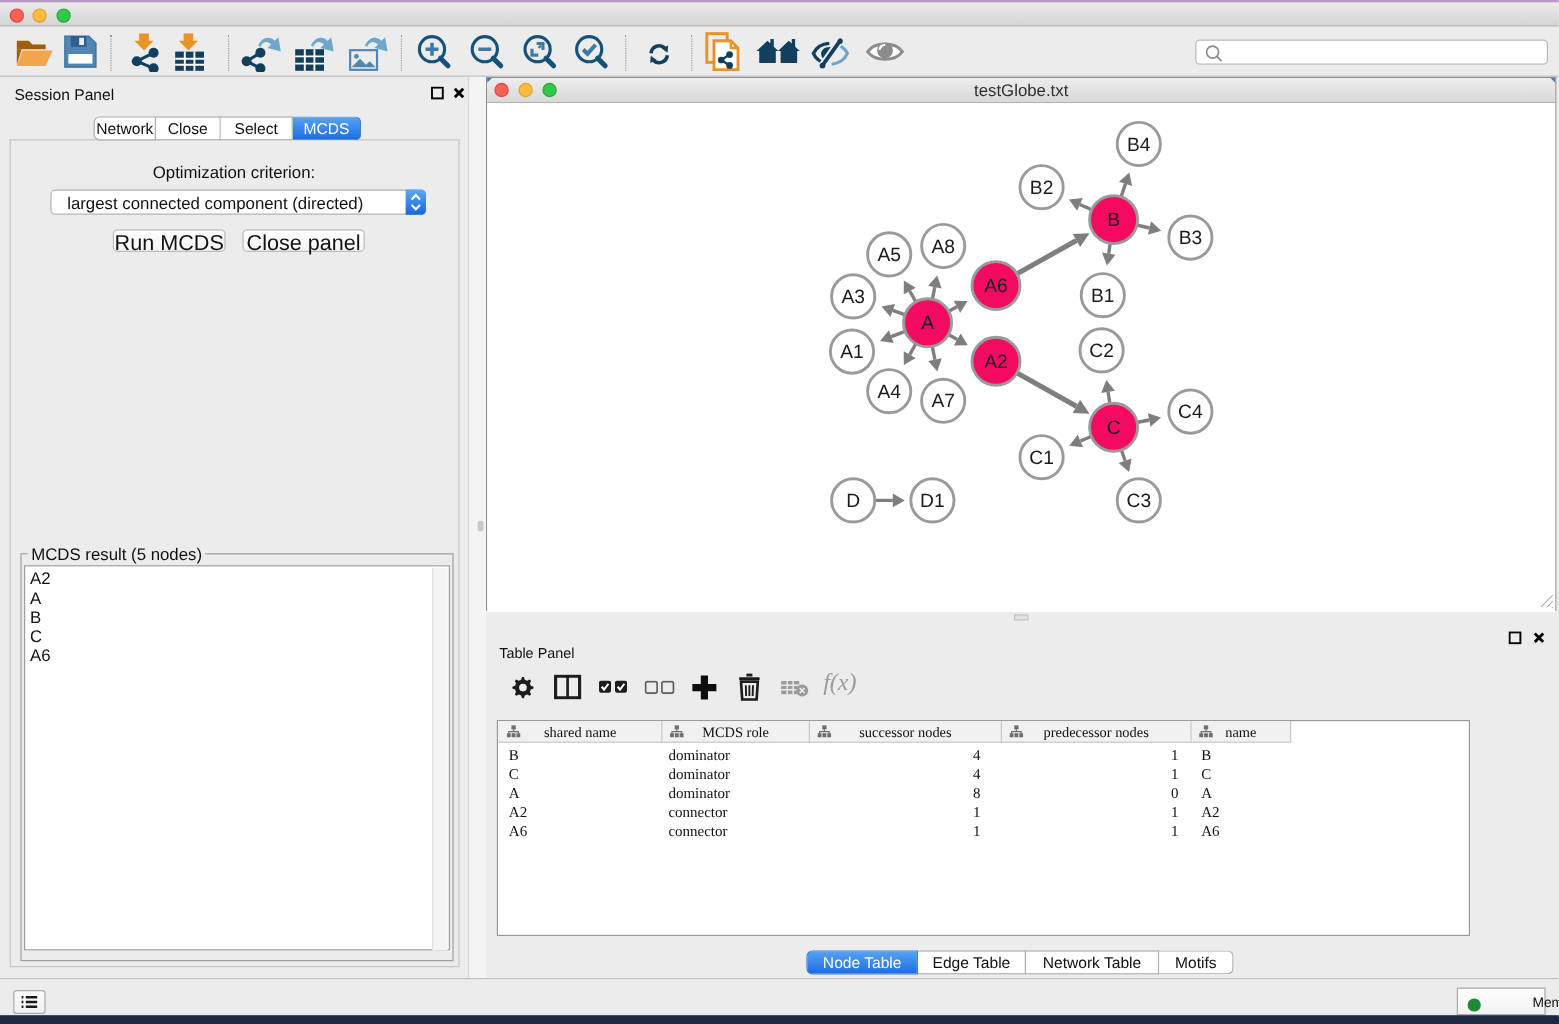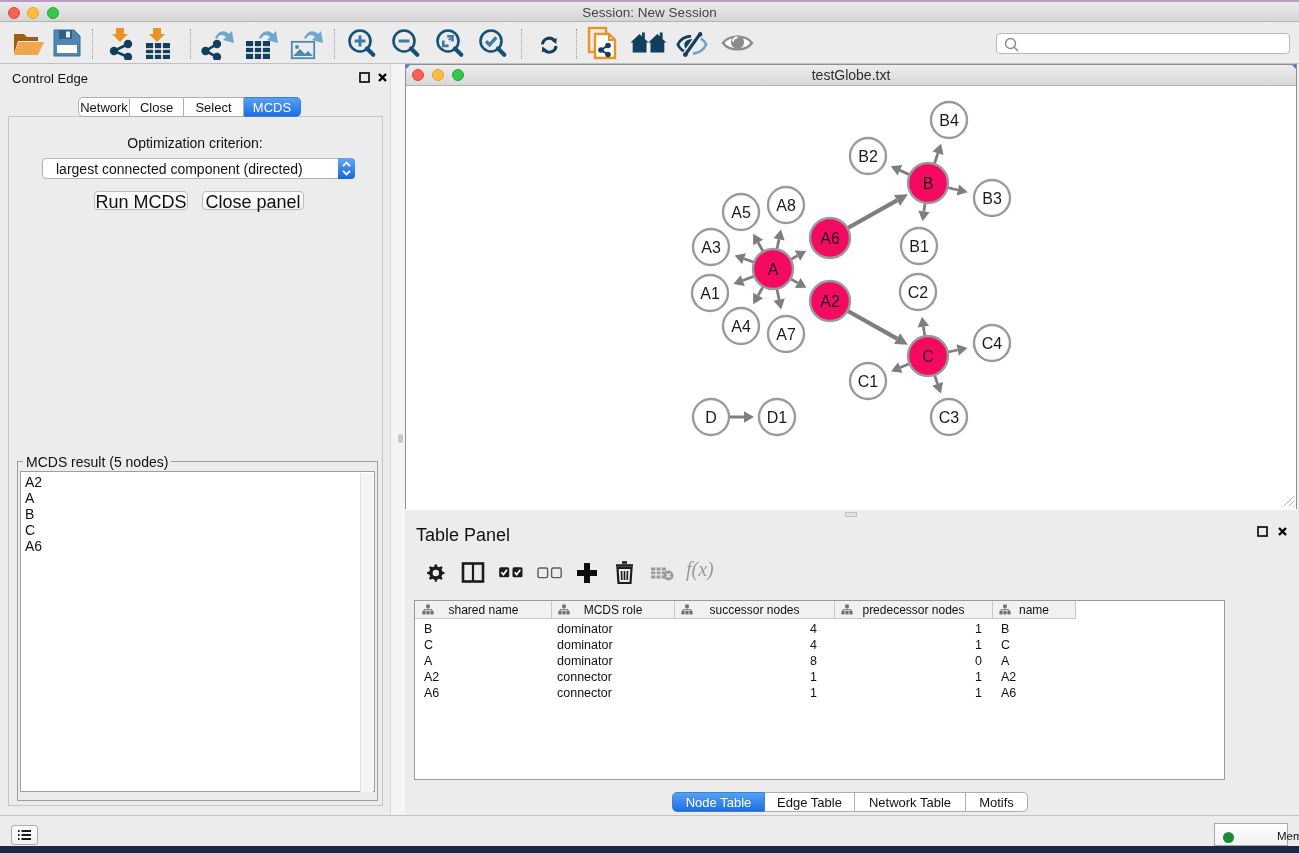--- a/index.html
+++ b/index.html
@@ -52,43 +52,42 @@
 #vdivider { left:391px; top:64px; width:14px; height:753px; background:#f4f4f4; }
 #frame { left:405px; top:64px; width:892px; height:445px; background:#fff;
   border:1px solid #8f8f8f; }
 #frame-tb { position:absolute; left:0; top:0; width:890px; height:21px;
   background:linear-gradient(#ededed,#d8d8d8); border-bottom:1px solid #b2b2b2; }
 #frame-tb .t { position:absolute; left:0; right:0; top:2px; text-align:center;
   font-size:14px; color:#2f2f2f; }
 #canvas { position:absolute; left:0; top:21px; width:890px; height:424px; background:#fff; }
 
 #tp { left:405px; top:517px; width:894px; height:300px; background:#ececec; }
-#tp-title { position:absolute; left:11px; top:8px; font-size:18px; color:#111; }
+#tp-title { position:absolute; left:11px; top:20px; font-size:12px; color:#111; }
 #tp-toolbar { position:absolute; left:0; top:0; width:894px; height:300px; }
 #tbl { position:absolute; left:9px; top:83px; width:811px; height:180px;
-  background:#fff; border:1px solid #9a9a9a; }
+  background:#fff; border:1px solid #9a9a9a;font-family:Liberation Serif, serif; }
 #thead { position:absolute; left:0; top:0; height:18px; background:#f1f1f1; }
 .th { position:absolute; top:0; height:18px; border-right:1px solid #c9c9c9;
   font-size:12px; color:#111; text-align:center; padding-top:2px; }
 .td { position:absolute; font-size:12.5px; color:#111; height:16px; }
 
 #btabs { left:672px; top:792px; height:20px; display:flex; }
 
 #statusbar { left:0; top:815px; width:1299px; height:31px; background:#ececec;
   border-top:1px solid #c2c2c2; }
 #bottomdark { left:0; top:846px; width:1299px; height:7px; background:#1d2742; }
 .ico { position:absolute; }
 </style>
 </head>
 <body>
 <div class="abs" id="titlebar">
   <div class="light" style="left:8px; background:#f96156; border:1px solid #e3443c;"></div>
   <div class="light" style="left:27px; background:#fdbc40; border:1px solid #e0a32e;"></div>
   <div class="light" style="left:47px; background:#34c84a; border:1px solid #24a83a;"></div>
-  <div class="t">Session: New Session</div>
 </div>
 <div class="abs" style="left:0;top:0;width:1299px;height:2px;background:#bb9ac8;"></div>
 <div class="abs" id="toolbar">
   <svg class="ico" style="left:12px;top:5px" width="38" height="30">
 <path d="M2 6 L12 6 L15 9 L26 9 L26 13 L2 13 Z" fill="#a05f10"></path>
 <path d="M2 6 L2 26 L6 13 L2 13 Z" fill="#a05f10"></path>
 <path d="M6.5 14 L32 14 L26 27 L2 27 Z" fill="#f2a64b"></path>
 </svg>
 <svg class="ico" style="left:52px;top:5px" width="30" height="30">
 <path d="M2 2 L22 2 L28 8 L28 28 L2 28 Z" fill="#4f87b2"></path>
@@ -188,21 +187,21 @@
 <div class="sep" style="left:521px"></div>
 <div class="sep" style="left:576px"></div>
 <div id="searchbox">
 <svg width="18" height="18" style="position:absolute;left:6px;top:2px">
 <circle cx="7.5" cy="7.5" r="5" fill="none" stroke="#8a8a8a" stroke-width="1.4"></circle>
 <path d="M11 11 L15 15" stroke="#8a8a8a" stroke-width="1.4"></path>
 </svg>
     </div>
 </div>
 
-<div class="abs" id="cp-title">Control Edge</div>
+<div class="abs" id="cp-title">Session Panel</div>
 <svg class="abs" style="left:359px;top:72px" width="30" height="12">
   <rect x="1" y="1" width="9" height="9" fill="none" stroke="#000" stroke-width="1.6"></rect>
   <path d="M20 2 L27 9 M27 2 L20 9" stroke="#000" stroke-width="2.4"></path>
 </svg>
 <div class="abs" id="cp-panel"></div>
 <div class="abs" id="tabs">
   <div class="tab first" style="width:52px">Network</div>
   <div class="tab" style="width:54px">Close</div>
   <div class="tab" style="width:60px">Select</div>
   <div class="tab last sel" style="width:57px">MCDS</div>

